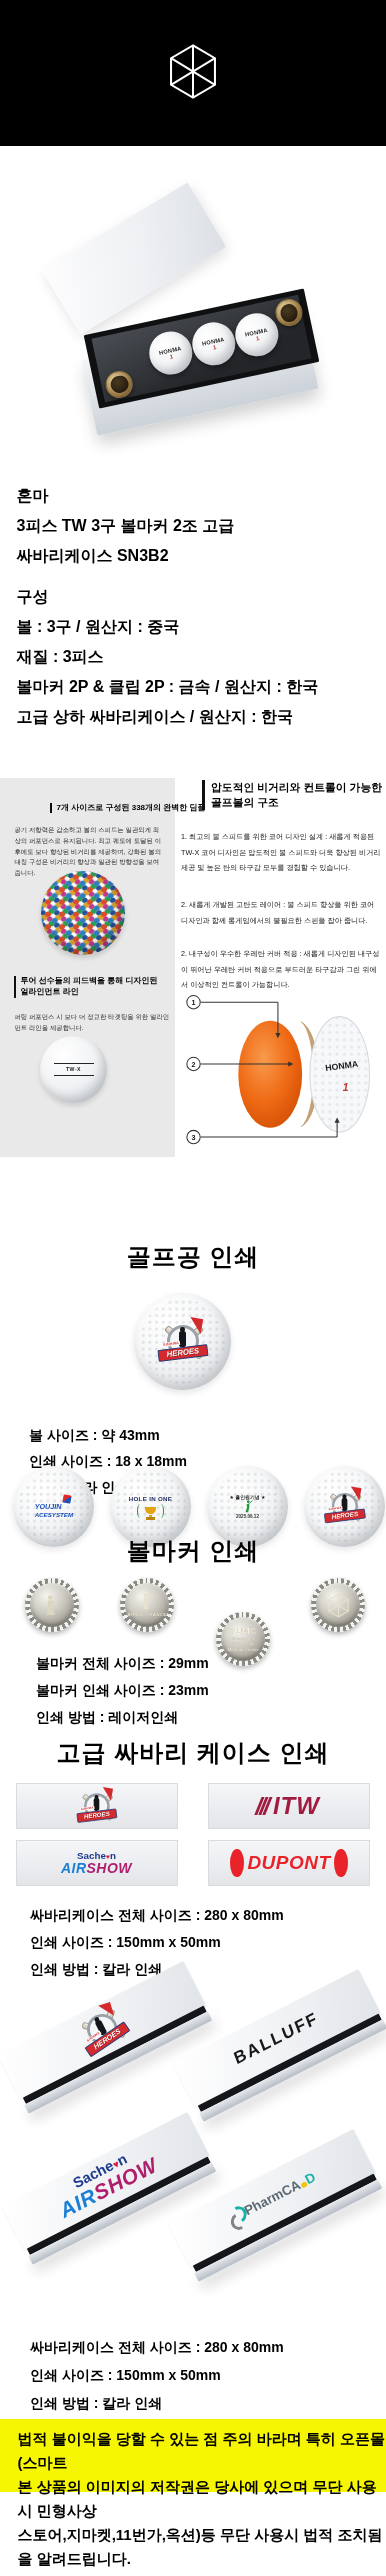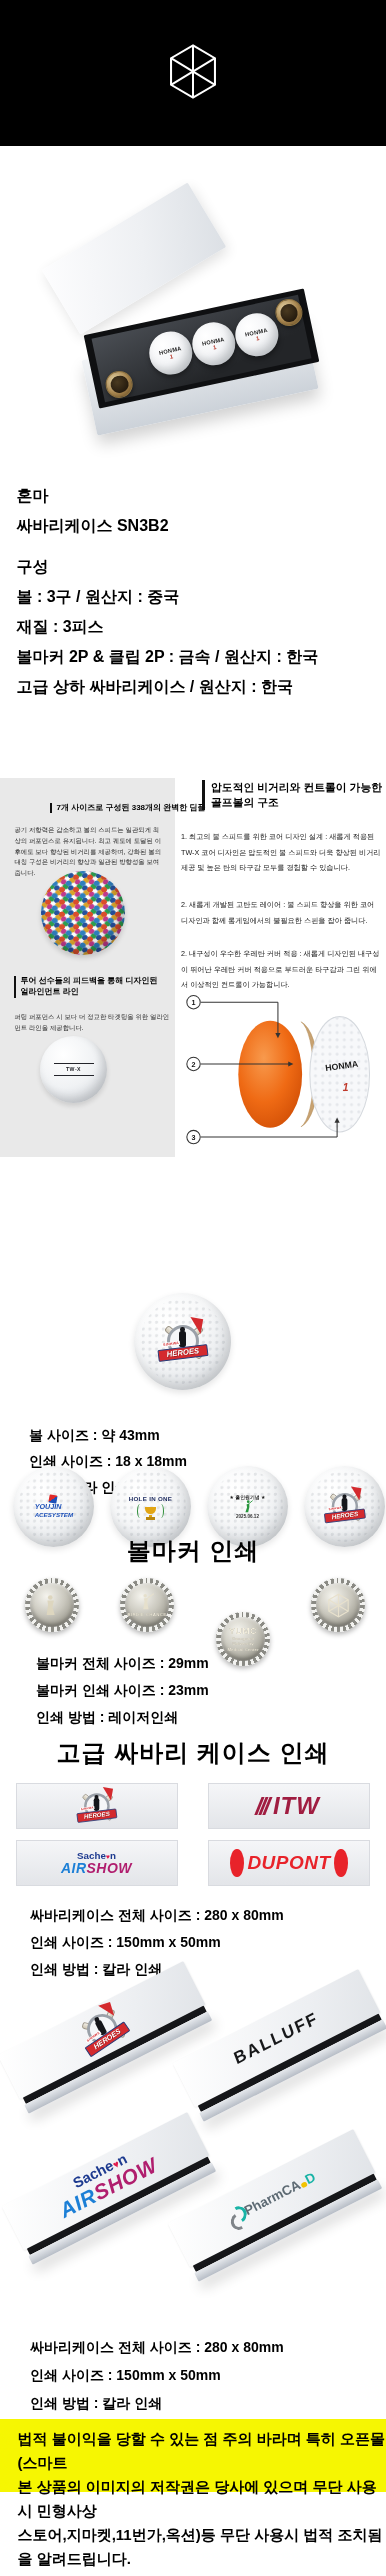--- a/index.html
+++ b/index.html
@@ -95,21 +95,21 @@
   .sh-player{position:absolute;left:19.6px;top:13.4px;width:7.7px;height:15.5px;border-radius:2.6px;background:#15161a;}
   .sh-player::before{content:"";position:absolute;left:1.5px;top:-4.1px;width:4.6px;height:4.6px;border-radius:50%;background:#15161a;}
   .sh-name{position:absolute;left:3.1px;top:24px;background:#fff;color:#d42a2e;
        font-size:3.6px;font-weight:800;padding:0 1px;transform:rotate(-8deg);letter-spacing:0.3px;}
   .sh-banner{position:absolute;left:-1.5px;right:-1.5px;top:29px;background:#d42a2e;color:#fff;
        font-size:7.7px;font-weight:900;font-style:italic;text-align:center;line-height:10.3px;
        border:1px solid #263a78;border-radius:1.5px;transform:rotate(-7deg);
        text-shadow:0.5px 0.5px 0 #7e1113;}
 
   
-  .b1{display:flex;align-items:center;}
+  .b1{display:flex;align-items:flex-end;}
   .b1-icon{width:7.7px;height:7.7px;border-radius:1px;margin-right:2.6px;
        background:linear-gradient(135deg,#e02a2a 50%,#1d50b8 50%);transform:rotate(10deg);}
   .b1-l1{font-size:7.2px;font-weight:800;font-style:italic;color:#1d50b8;line-height:7.7px;}
   .b1-l2{font-size:6.2px;font-weight:800;font-style:italic;color:#1d50b8;line-height:7.2px;}
   .b2{display:flex;flex-direction:column;align-items:center;}
   .b2-title{font-size:6.2px;font-weight:800;color:#1d2a5e;letter-spacing:0.3px;}
   .b2-mid{display:flex;align-items:center;margin-top:1.5px;}
   .laurel{width:5.2px;height:14.4px;border-radius:50%;}
   .ll{border-left:1.3px solid #2f8f3a;margin-right:2.6px;}
   .lr{border-right:1.3px solid #2f8f3a;margin-left:2.6px;}
@@ -205,20 +205,21 @@
     <div class="hball" style="left:148px;top:14.4px;">
       <span class="hbrand">HONMA</span>
       <span class="hnum">1</span>
     </div>
     <div class="gmark" style="left:192px;top:7.2px;"></div>
     <div class="gmark" style="left:11.3px;top:42px;"></div>
   </div>
 
   <div class="abs ptext">
     <div class="pl">혼마</div>
+    <div class="pl">3피스 TW 3구 볼마커 2조 고급</div>
     <div class="pl">싸바리케이스 SN3B2</div>
     <div class="pl gap-top">구성</div>
     <div class="pl">볼 : 3구 / 원산지 : 중국</div>
     <div class="pl">재질 : 3피스</div>
     <div class="pl">볼마커 2P &amp; 클립 2P : 금속 / 원산지 : 한국</div>
     <div class="pl">고급 상하 싸바리케이스 / 원산지 : 한국</div>
   </div>
 
   <div class="abs graypanel"></div>
 
@@ -282,20 +283,21 @@
     <g>
       <circle cx="36" cy="60" r="13" fill="#fff" stroke="#333" stroke-width="2"></circle>
       <text x="36" y="65" font-size="14" font-weight="bold" text-anchor="middle" fill="#111">1</text>
       <circle cx="36" cy="180" r="13" fill="#fff" stroke="#333" stroke-width="2"></circle>
       <text x="36" y="185" font-size="14" font-weight="bold" text-anchor="middle" fill="#111">2</text>
       <circle cx="36" cy="322" r="13" fill="#fff" stroke="#333" stroke-width="2"></circle>
       <text x="36" y="327" font-size="14" font-weight="bold" text-anchor="middle" fill="#111">3</text>
     </g>
   </svg>
 
+  <div class="abs stitle" style="top:1241px;">골프공 인쇄</div>
 
   <div class="abs ball" style="left:134px;top:1293px;width:97px;height:97px;">
     <div class="dimp"></div>
     <div class="blogo">
         <div class="sinhwa" style="transform:scale(1.0);">
       <div class="sh-bat sh-bat1"></div>
       <div class="sh-bat sh-bat2"></div>
       <div class="sh-flag"></div>
       <div class="sh-ring"></div>
       <div class="sh-player"></div>

